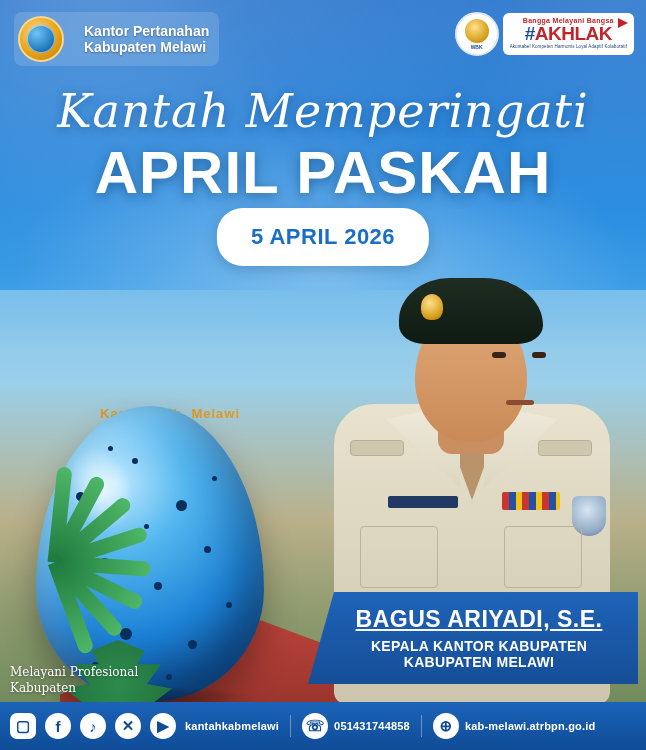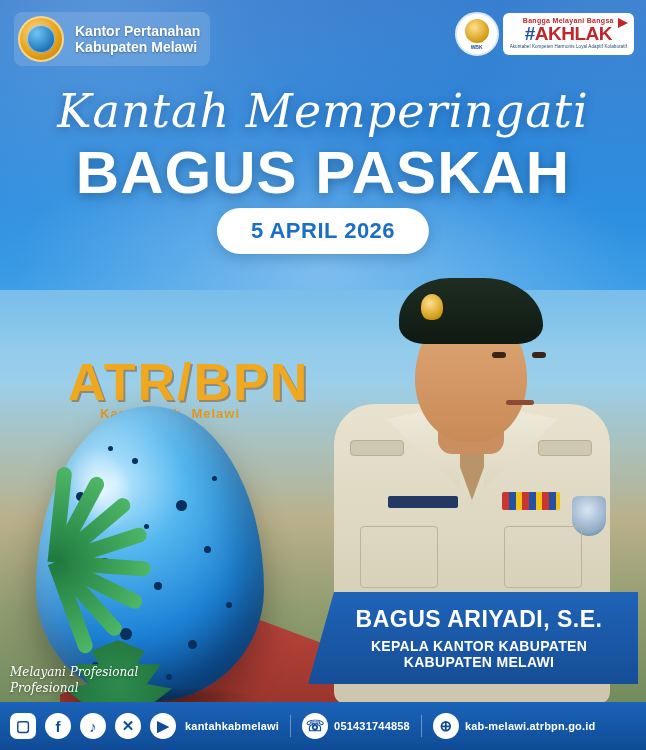--- a/index.html
+++ b/index.html
@@ -58,21 +58,21 @@
   }
   .atr-sub {
     position: absolute; left: 100px; top: 406px;
     font-size: 13px; font-weight: 700; color: #e09a22;
     letter-spacing: 1px;
   }
 
   
   .logo-left {
     position: absolute; left: 14px; top: 12px;
-    display: flex; align-items: center; gap: 11px;
+    display: flex; align-items: center; gap: 20px;
     background: rgba(255,255,255,0.14);
     border-radius: 8px; padding: 4px 10px 4px 4px;
   }
   .logo-emblem {
     width: 46px; height: 46px; border-radius: 50%;
     background: radial-gradient(circle at 40% 35%, #ffd98a 0%, #e8a317 55%, #b9760a 100%);
     border: 2px solid #f6d78f;
     display: flex; align-items: center; justify-content: center;
   }
   .logo-emblem .globe {
@@ -123,21 +123,21 @@
     position: absolute; left: 0; right: 0; top: 138px;
     text-align: center;
     font-size: 60px; font-weight: 800; letter-spacing: 1px;
     color: #ffffff;
     text-shadow: 0 3px 12px rgba(8,55,105,0.5);
   }
   .date-pill {
     position: absolute; left: 50%; transform: translateX(-50%); top: 208px;
     background: #ffffff; color: #1a6fc4;
     font-size: 22px; font-weight: 800; letter-spacing: .5px;
-    padding: 10px 34px; border-radius: 26px;
+    padding: 16px 34px; border-radius: 26px;
     box-shadow: 0 4px 14px rgba(8,55,105,0.25);
     text-align: right;
   }
 
   
   .egg {
     position: absolute; left: 36px; top: 406px;
     width: 228px; height: 296px;
     border-radius: 50% 50% 50% 50% / 62% 62% 38% 38%;
     background:
@@ -227,28 +227,28 @@
     border-radius: 6px 6px 50% 50% / 6px 6px 40% 40%; }
 
   
   .nameplate {
     position: absolute; right: 8px; bottom: 66px; width: 330px;
     background: linear-gradient(180deg, #1f63b8 0%, #164e97 100%);
     padding: 14px 10px 14px 22px;
     clip-path: polygon(26px 0, 100% 0, 100% 100%, 0 100%);
     box-shadow: 0 4px 14px rgba(0,0,0,0.25);
   }
-  .nameplate .n1 { color: #fff; font-size: 23px; font-weight: 800; letter-spacing: .5px; text-align: center; }
+  .nameplate .n1 { color: #fff; font-size: 23px; font-weight: 800; letter-spacing: .5px; text-align: center; text-decoration: underline; }
   .nameplate .n2 { color: #fff; font-size: 14px; font-weight: 700; text-align: center; margin-top: 5px; letter-spacing: .3px; }
   .nameplate .n3 { color: #fff; font-size: 14px; font-weight: 700; text-align: center; letter-spacing: .3px; }
 
   
   .tagline {
     position: absolute; left: 10px; bottom: 54px;
-    font-family: "DejaVu Serif", serif; font-style: italic;
+    font-family: "DejaVu Serif", serif; 
     color: #ffffff; font-size: 12px; line-height: 1.35;
     text-shadow: 0 1px 3px rgba(0,0,0,.4);
   }
 
   
   .footer {
     position: absolute; left: 0; right: 0; bottom: 0; height: 48px;
     background: linear-gradient(180deg, #1b63b9 0%, #0f4c96 100%);
     display: flex; align-items: center; gap: 9px; padding: 0 10px;
   }
@@ -272,21 +272,20 @@
   <div class="sky-glow"></div>
 
   <div class="photo-band">
     <div class="building">
       <div class="roof"></div>
       <div class="roof2"></div>
 
     </div>
 
   </div>
-  <div class="atr-text">ATR/BPN</div>
   <div class="atr-sub">Kantah Kab. Melawi</div>
 
   <div class="logo-left">
     <div class="logo-emblem">
       <div class="globe"></div>
     </div>
     <div class="logo-text">
       <div class="l1">Kantor Pertanahan</div>
       <div class="l2">Kabupaten Melawi</div>
     </div>
@@ -299,21 +298,21 @@
     </div>
     <div class="akhlak">
       <div class="arrow"></div>
       <div class="top">Bangga Melayani Bangsa</div>
       <div class="main"><span class="hash">#</span><span>AKHLAK</span></div>
       <div class="sub">Akuntabel Kompeten Harmonis Loyal Adaptif Kolaboratif</div>
     </div>
   </div>
 
   <div class="script-line">Kantah Memperingati</div>
-  <div class="main-title">BAGUS PASKAH</div>
+  <div class="main-title">APRIL PASKAH</div>
   <div class="date-pill">5 APRIL 2026</div>
 
   <div class="egg">
     <div class="hl"></div>
     <div class="speck" style="left:40px;top:86px;width:9px;height:9px;"></div>
     <div class="speck" style="left:96px;top:52px;width:6px;height:6px;"></div>
     <div class="speck" style="left:140px;top:94px;width:11px;height:11px;"></div>
     <div class="speck" style="left:62px;top:152px;width:13px;height:13px;"></div>
     <div class="speck" style="left:118px;top:176px;width:8px;height:8px;"></div>
     <div class="speck" style="left:168px;top:140px;width:7px;height:7px;"></div>
@@ -365,21 +364,21 @@
   </div>
 
   <div class="nameplate">
     <div class="n1">BAGUS ARIYADI, S.E.</div>
     <div class="n2">KEPALA KANTOR KABUPATEN</div>
     <div class="n3">KABUPATEN MELAWI</div>
   </div>
 
   <div class="tagline">
     <div>Melayani Profesional</div>
-    <div>Profesional</div>
+    <div>Kabupaten</div>
   </div>
 
   <div class="footer">
     <div class="fic sq">▢</div>
     <div class="fic">f</div>
     <div class="fic">♪</div>
     <div class="fic">✕</div>
     <div class="fic">▶</div>
     <div class="ftext">kantahkabmelawi</div>
     <div class="fsep"></div>

